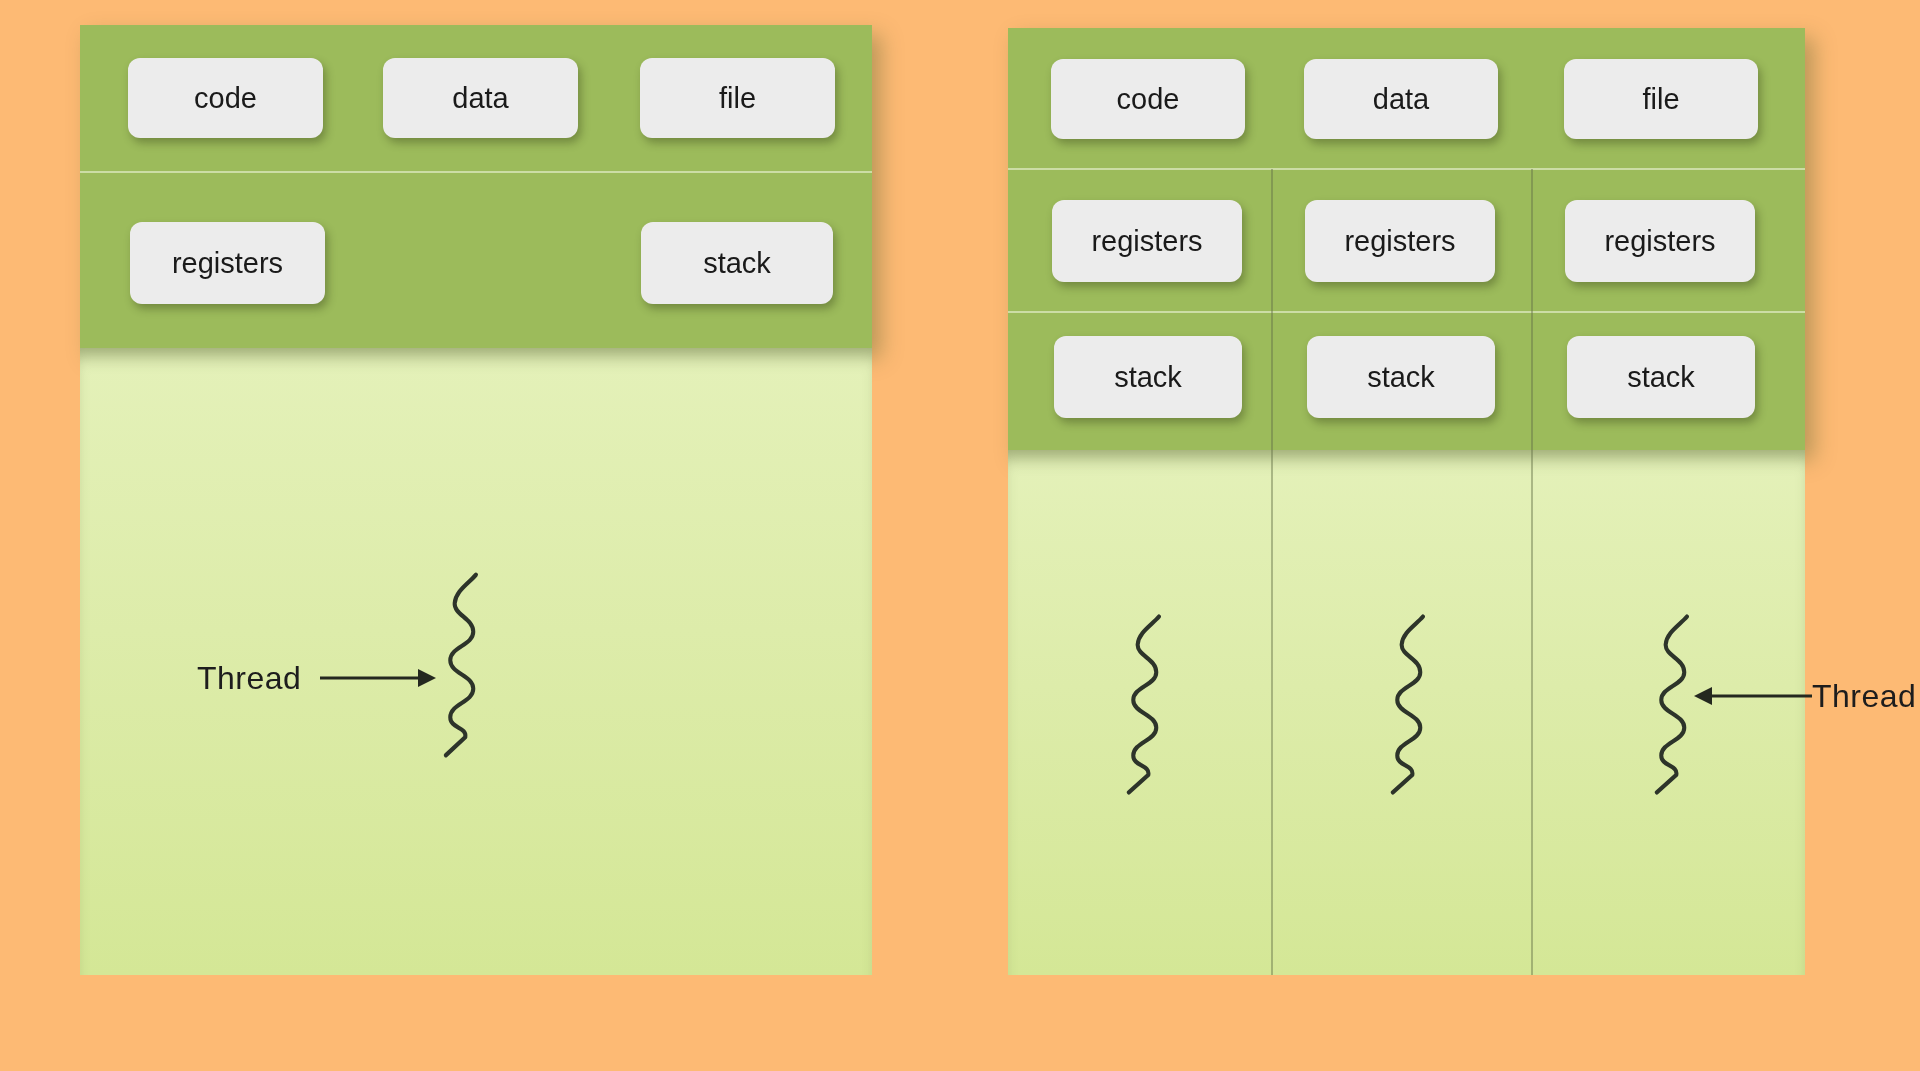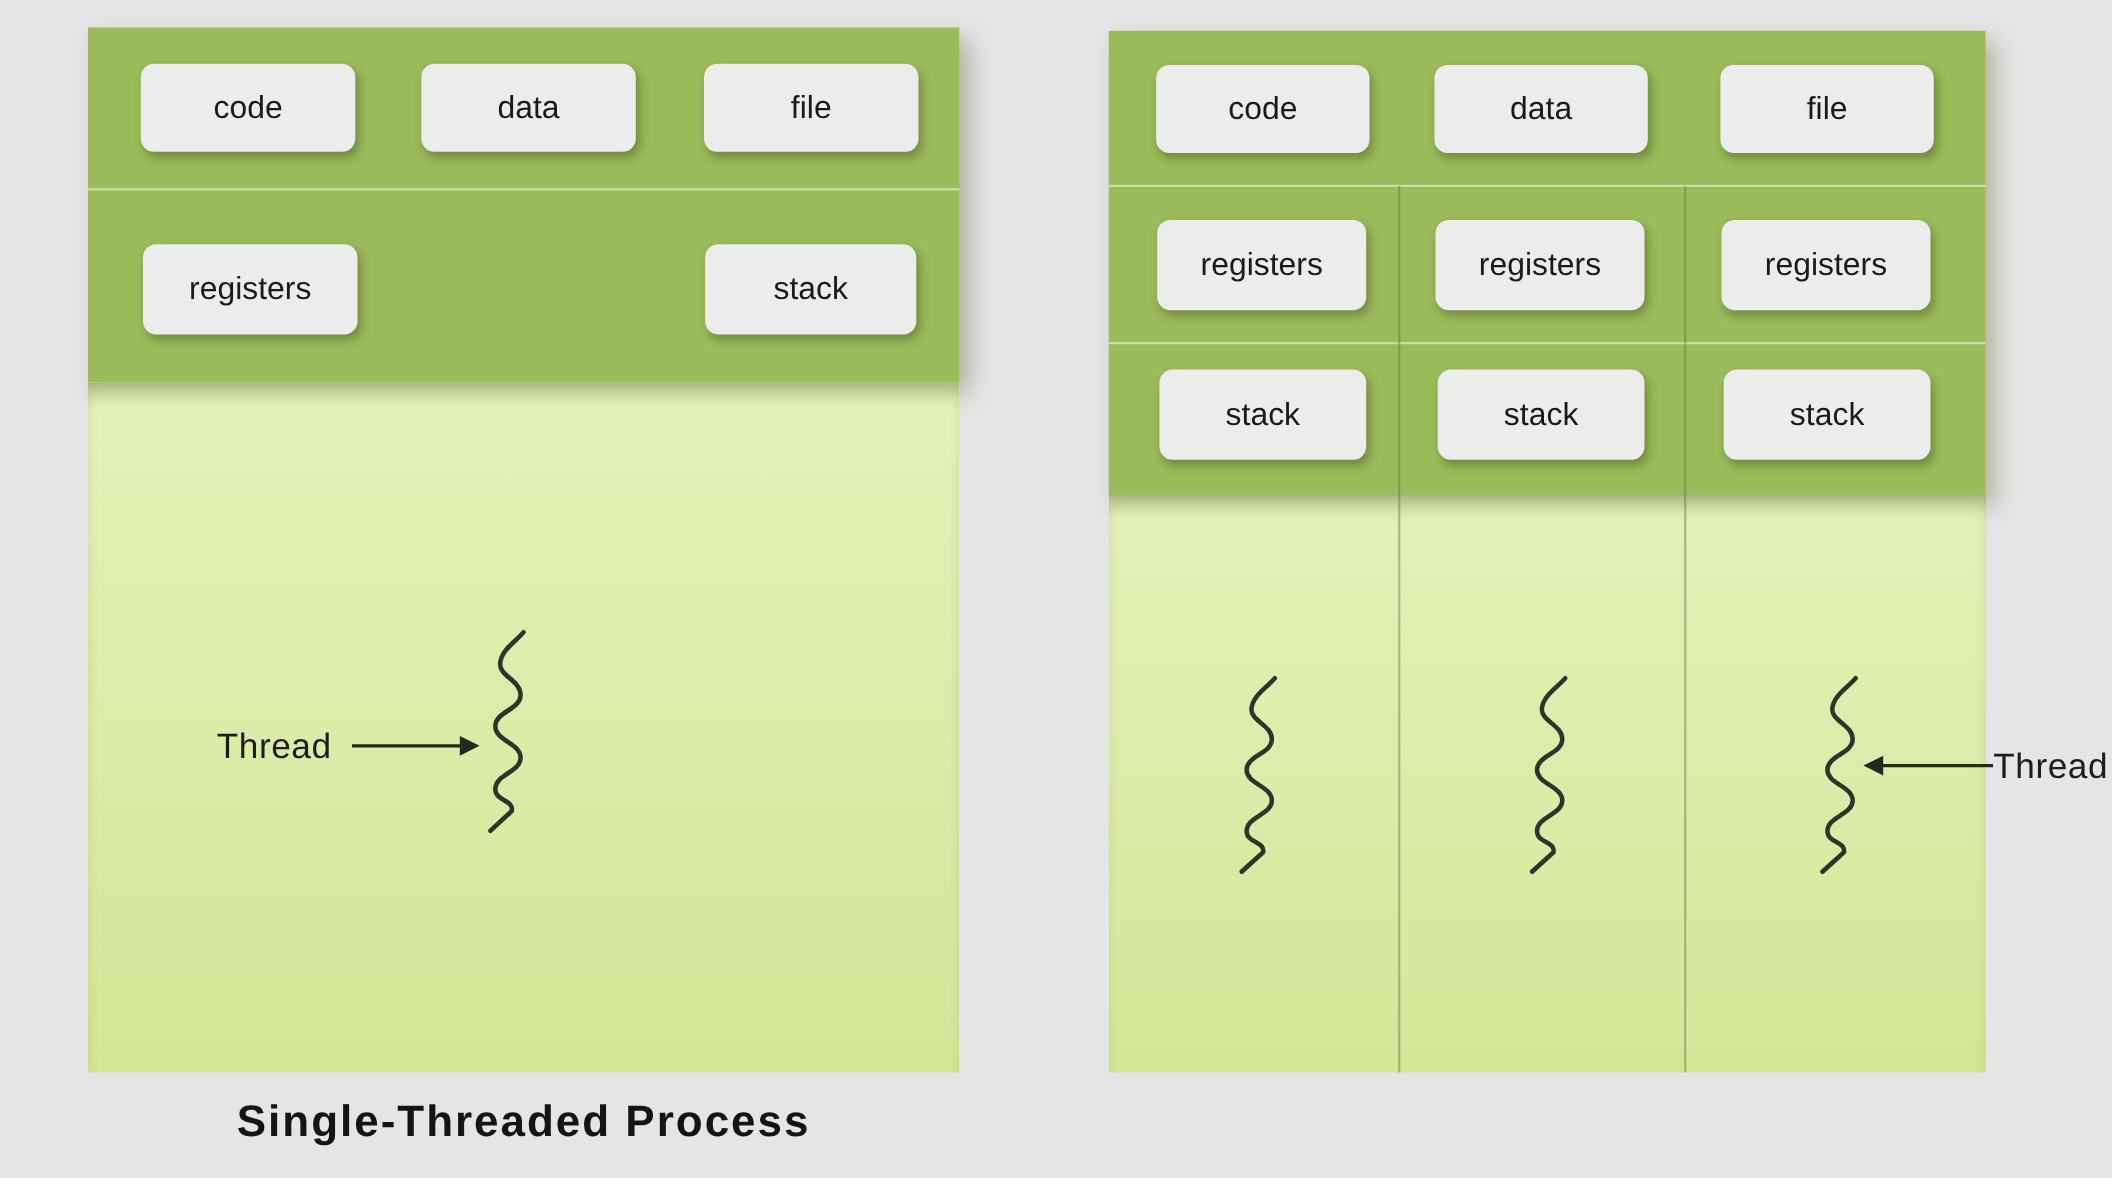--- a/index.html
+++ b/index.html
@@ -7,21 +7,21 @@
     --color-panel-light-top:#e4f1b9;
     --color-panel-light-bottom:#d4e796;
     --color-box-bg:#ececec;
     --color-box-text:#1a1a1a;
     --color-line:#2d342a;
     --color-caption-text:#141414;
   }
   *{box-sizing:border-box;margin:0;padding:0;}
   html,body{width:1920px;height:1071px;background:#ffffff;overflow:hidden;
     font-family:"Liberation Sans",sans-serif;}
-  .stage{position:relative;width:1920px;height:1071px;background:#e5e5e5;}
+  .stage{position:relative;width:1920px;height:1071px;background:#fdba74;}
 
   .panel{position:absolute;}
   .dark-region{position:absolute;left:0;right:0;top:0;
     background:var(--color-panel-dark);
     box-shadow:9px 10px 20px rgba(85,95,45,.38);}
   .light-region{position:absolute;left:0;right:0;
     background:linear-gradient(180deg,var(--color-panel-light-top) 0%,#ddecaa 45%,var(--color-panel-light-bottom) 100%);
     box-shadow:inset 0 16px 16px -8px rgba(75,88,38,.45);}
   .hdivider{position:absolute;left:0;right:0;height:2px;
     background:rgba(244,250,225,.55);}
@@ -83,21 +83,20 @@
   </div>
 
   <div class="thread-label" style="left:197px;top:658px;">Thread</div>
   <div class="thread-arrow" style="left:318px;top:664px;">
     <svg width="120" height="28" viewBox="0 0 120 28">
       <line x1="2" y1="14" x2="101" y2="14"></line>
       <polygon points="100,5 118,14 100,23"></polygon>
     </svg>
   </div>
 
-  <div class="caption" style="left:80px;width:792px;top:998px;">Single-Threaded Process</div>
 
   <div class="panel" style="left:1008px;top:28px;width:797px;height:947px;">
     <div class="dark-region" style="height:422px;"></div>
     <div class="light-region" style="top:422px;height:525px;"></div>
     <div class="hdivider" style="top:140px;"></div>
     <div class="hdivider" style="top:283px;"></div>
     <div class="vdivider" style="left:263px;top:141px;height:806px;"></div>
     <div class="vdivider" style="left:523px;top:141px;height:806px;"></div>
 
     <div class="mem-box" style="left:43px;top:31px;width:194px;height:80px;">

